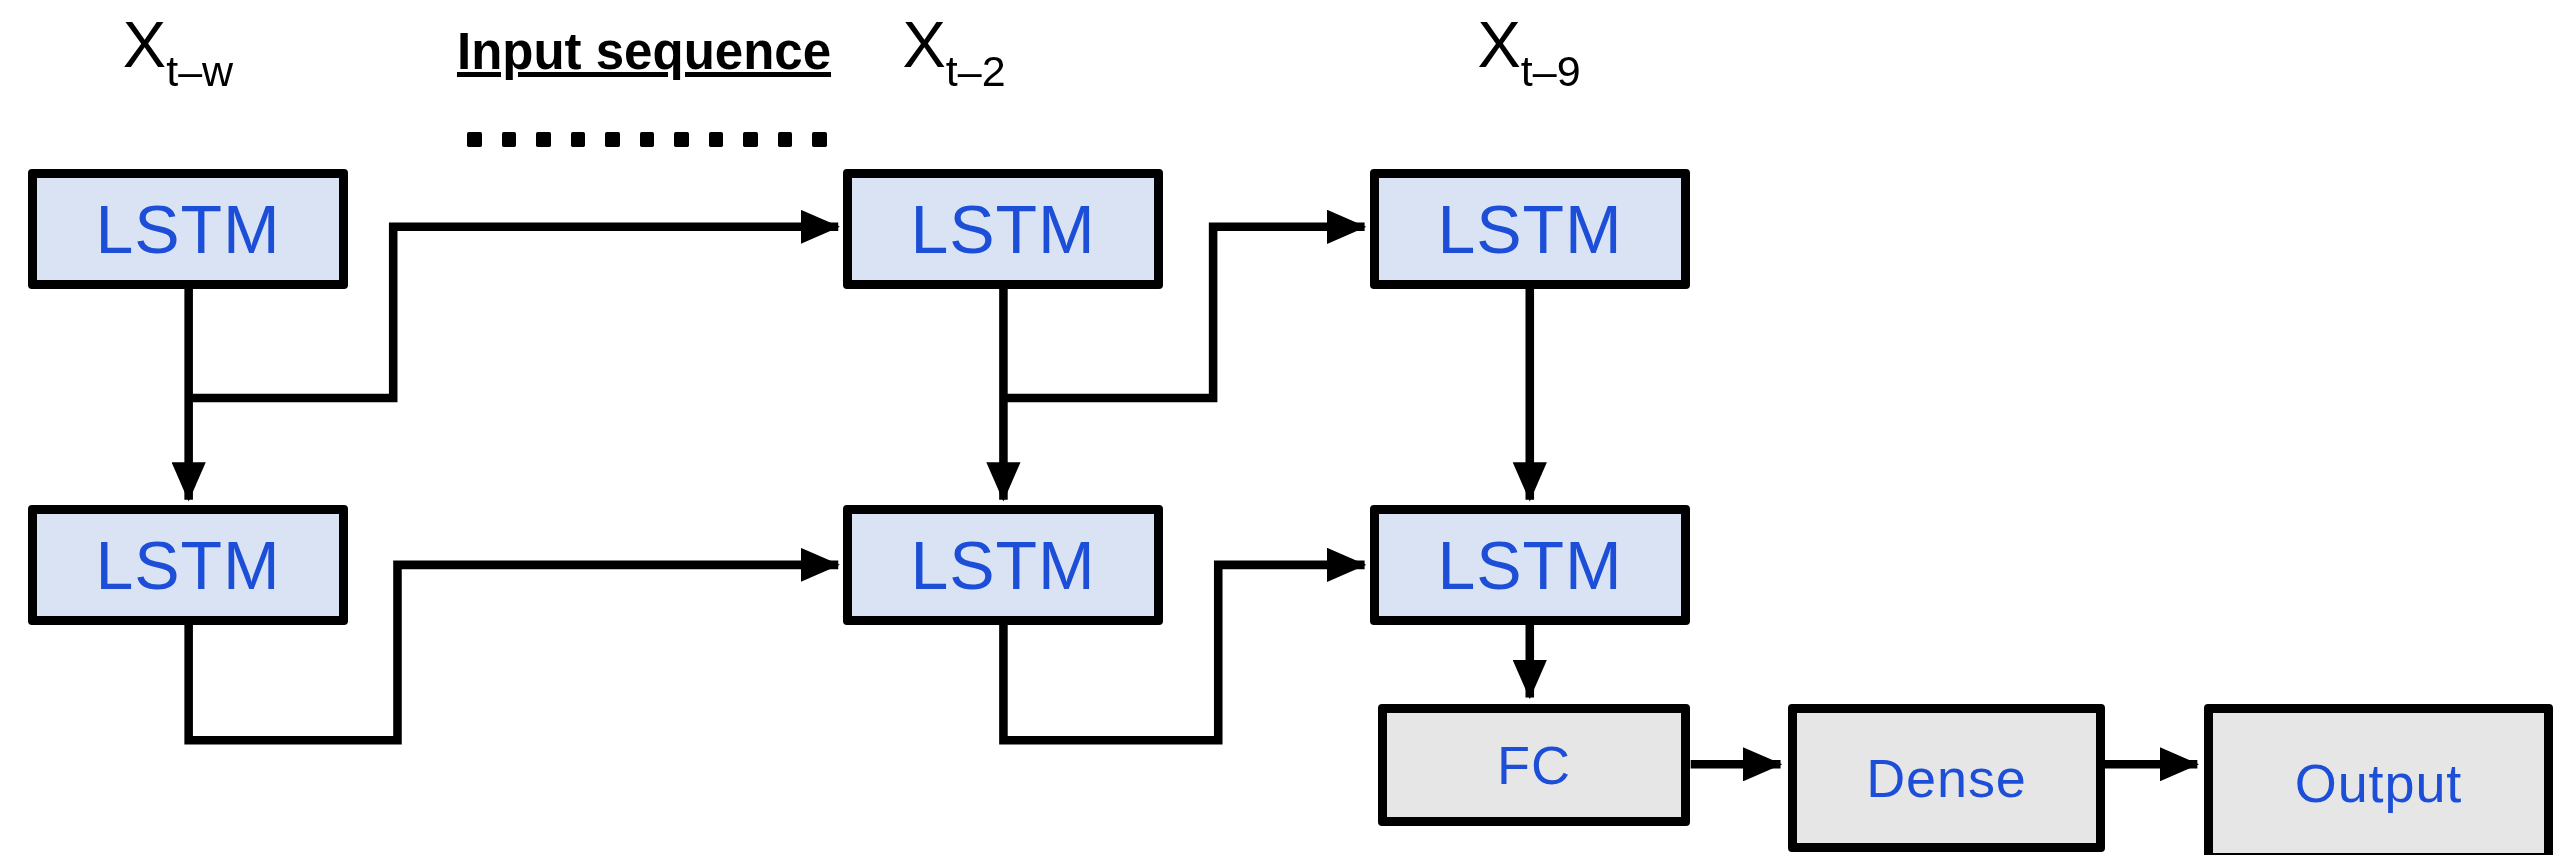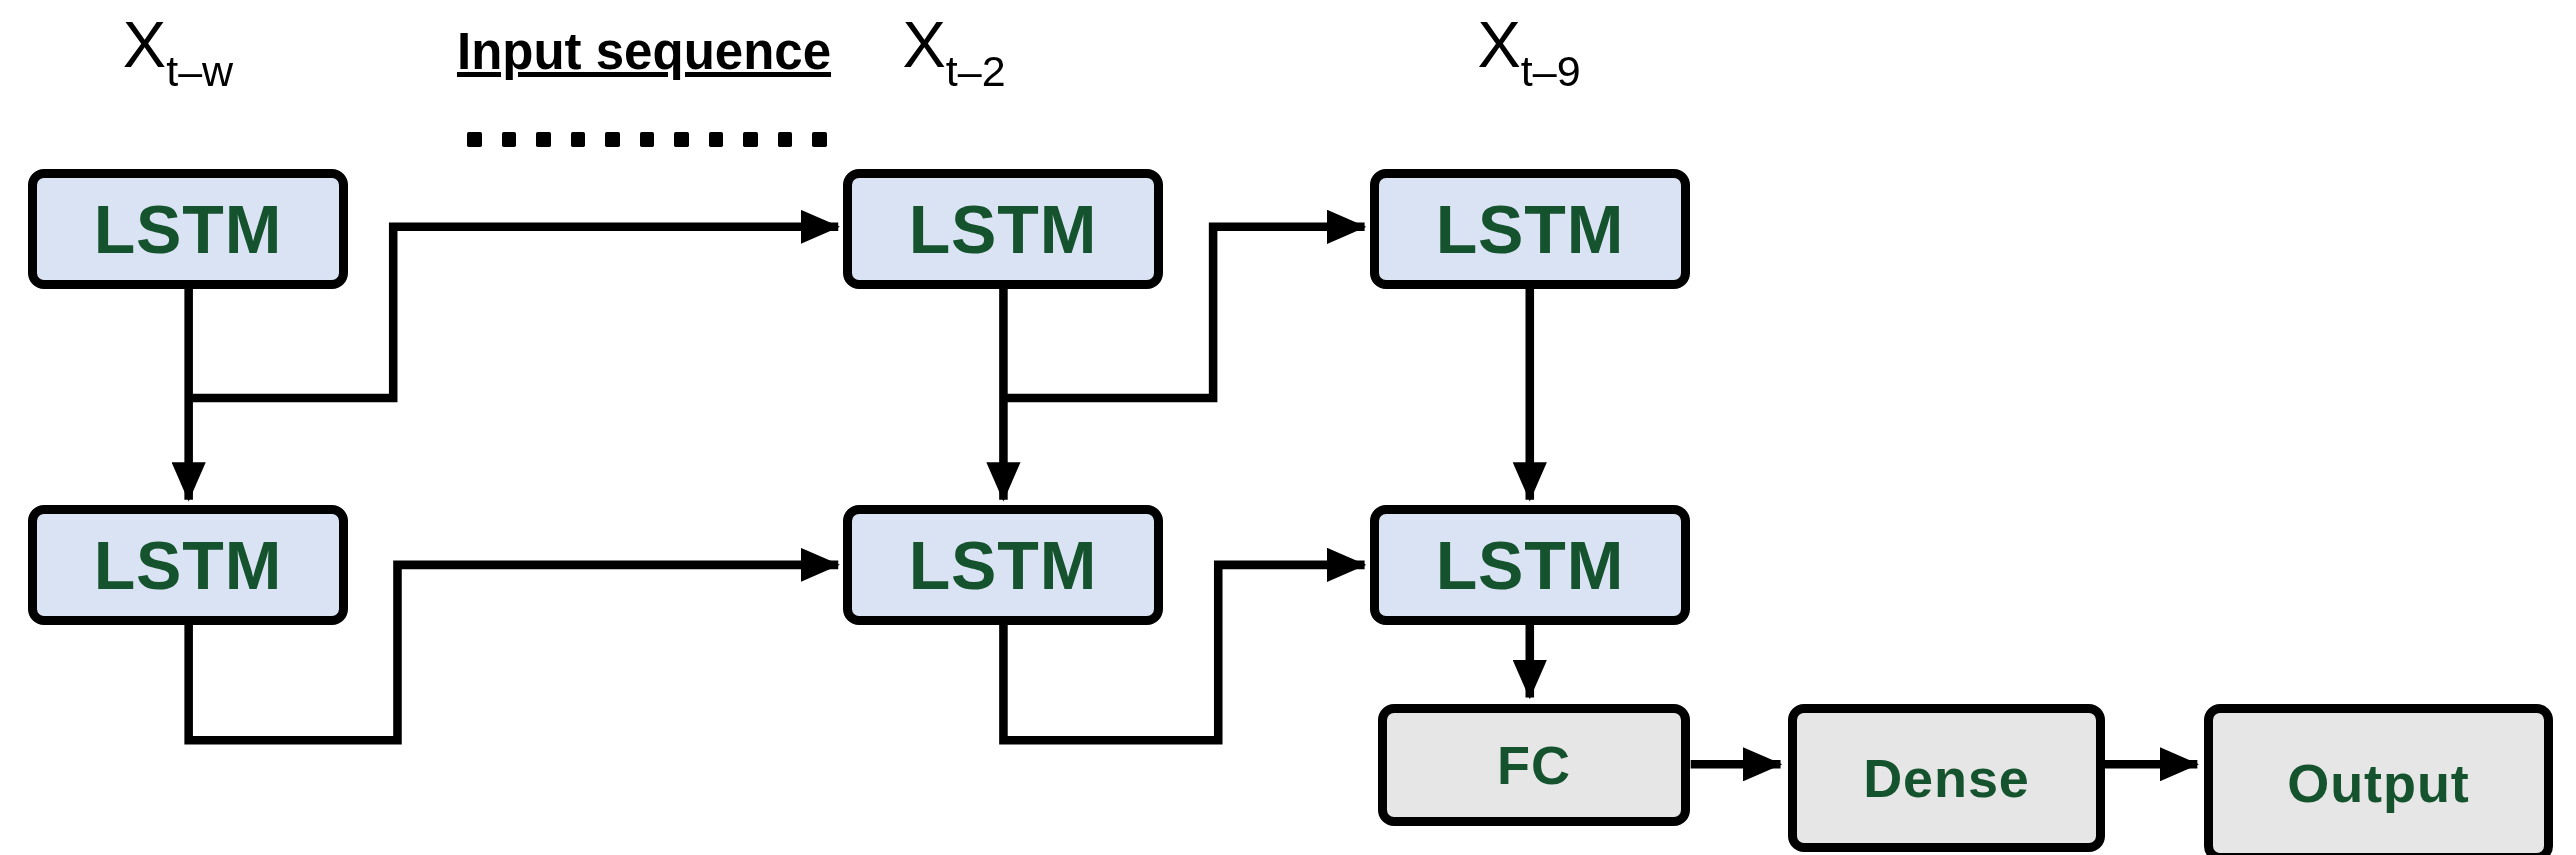--- a/index.html
+++ b/index.html
@@ -19,26 +19,26 @@
     position: absolute;
     left: 0;
     top: 0;
     width: 2576px;
     height: 855px;
   }
   .node {
     position: absolute;
     box-sizing: border-box;
     border: 9.4px solid #000000;
-    border-radius: 16px;
+    border-radius: 4px;
     display: flex;
     align-items: center;
     justify-content: center;
-    font-weight: bold;
-    color: #14532d;
+    font-weight: normal;
+    color: #1d4ed8;
     letter-spacing: 0.9px;
     line-height: 1;
   }
   .node.lstm { font-size: 68px; }
   .node.dense { font-size: 54px; }
   .seq-label {
     position: absolute;
     transform: translateX(-50%);
     white-space: nowrap;
     color: #000000;

